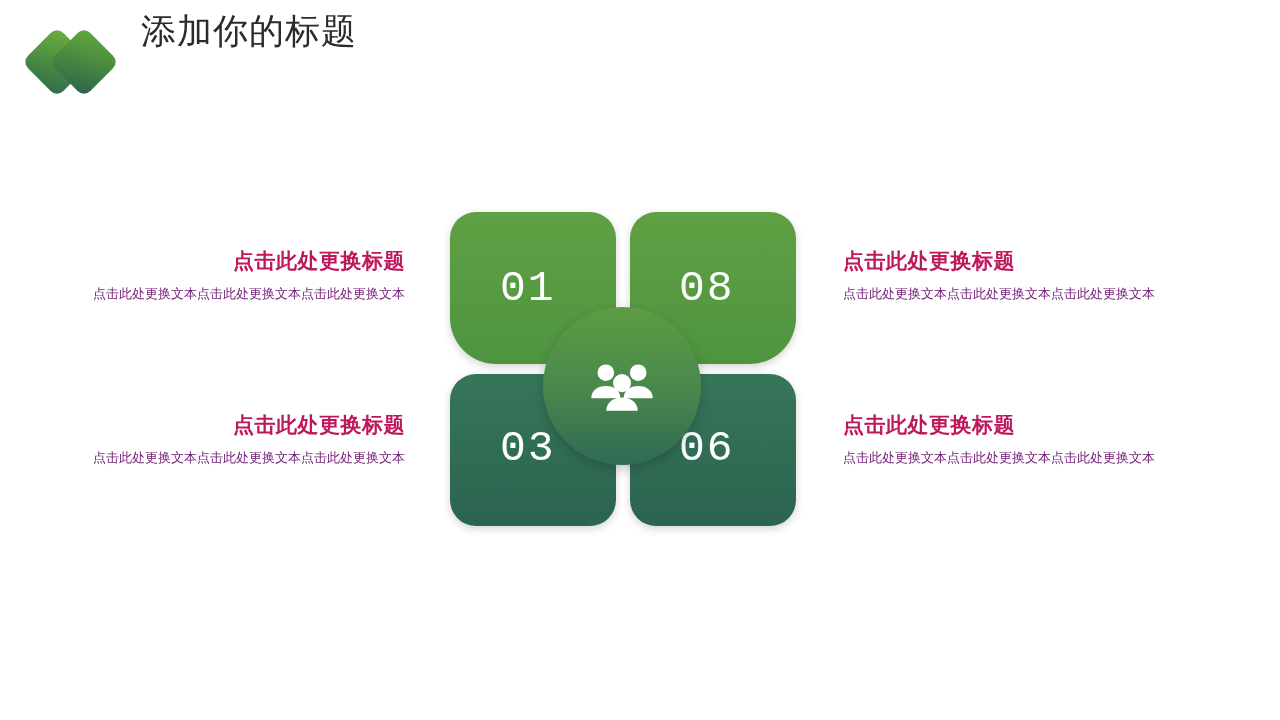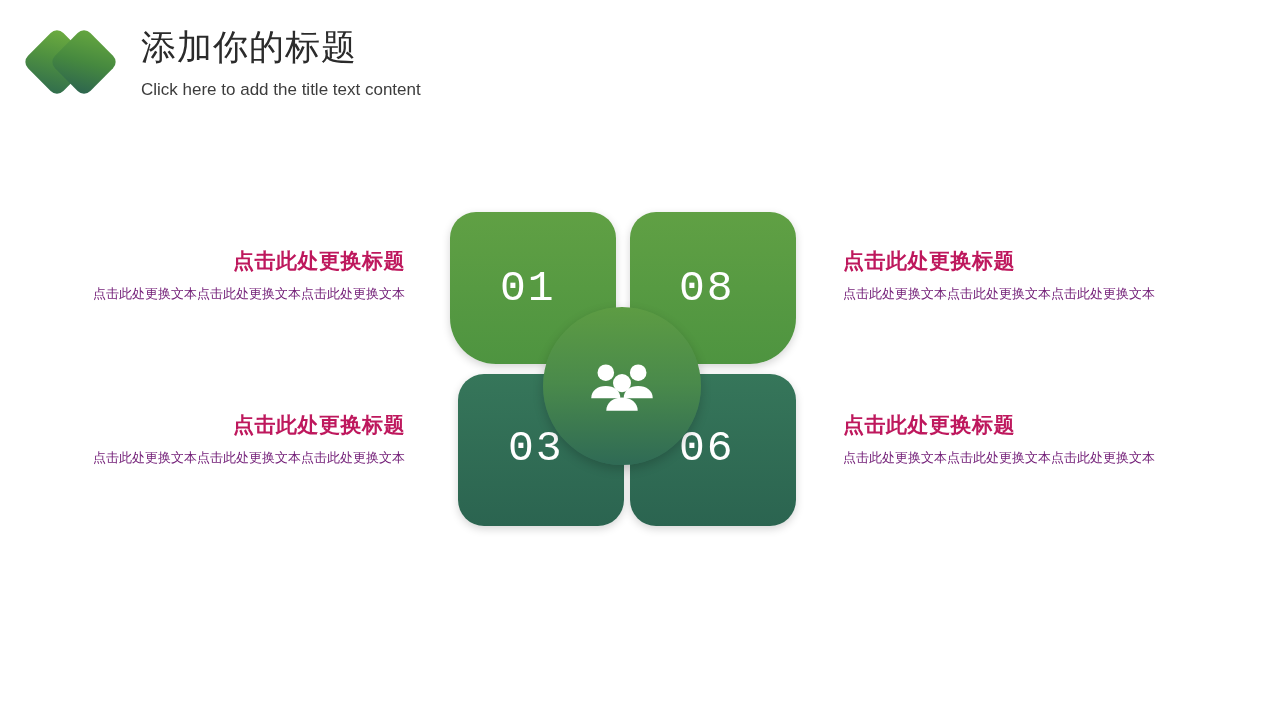--- a/index.html
+++ b/index.html
@@ -43,21 +43,21 @@
     background: linear-gradient(150deg, #6fae3f 0%, #4f9140 45%, #2f6b4e 100%);
   }
   .logo-sq.front {
     left: 31px;
     top: 11px;
     background: linear-gradient(150deg, #67a83f 0%, #46893f 50%, #2b6250 100%);
   }
   .header-text {
     position: absolute;
     left: 141px;
-    top: 24px;
+    top: 8px;
   }
   .header-title {
     font-size: 35px;
     color: #2b2b2b;
     line-height: 46px;
     letter-spacing: 1px;
     white-space: nowrap;
   }
   .header-sub {
     font-size: 17px;
@@ -98,21 +98,21 @@
   }
   .tile-01 .tile-label { left: 50px; top: 55px; }
   .tile-02 {
     left: 180px;
     top: 0;
     border-radius: 26px 26px 46px 26px;
     background: linear-gradient(180deg, #60a044 0%, #4e9440 100%);
   }
   .tile-02 .tile-label { left: 49px; top: 55px; }
   .tile-03 {
-    left: 8px;
+    left: 0;
     top: 162px;
     border-radius: 26px 46px 26px 26px;
     background: linear-gradient(180deg, #36765a 0%, #2b6450 100%);
   }
   .tile-03 .tile-label { left: 50px; top: 53px; }
   .tile-04 {
     left: 180px;
     top: 162px;
     border-radius: 46px 26px 26px 26px;
     background: linear-gradient(180deg, #36765a 0%, #2b6450 100%);
@@ -168,21 +168,20 @@
 
 <div class="header">
 
   <div class="logo">
     <div class="logo-sq back"></div>
     <div class="logo-sq front"></div>
   </div>
 
   <div class="header-text">
     <div class="header-title">添加你的标题</div>
-    <div class="header-sub">Click here to add the title text content</div>
   </div>
 
 </div>
 
 <div class="caption cap-left cap-tl">
   <div class="caption-title">点击此处更换标题</div>
   <div class="caption-body">点击此处更换文本点击此处更换文本点击此处更换文本</div>
 </div>
 
 <div class="caption cap-right cap-tr">

